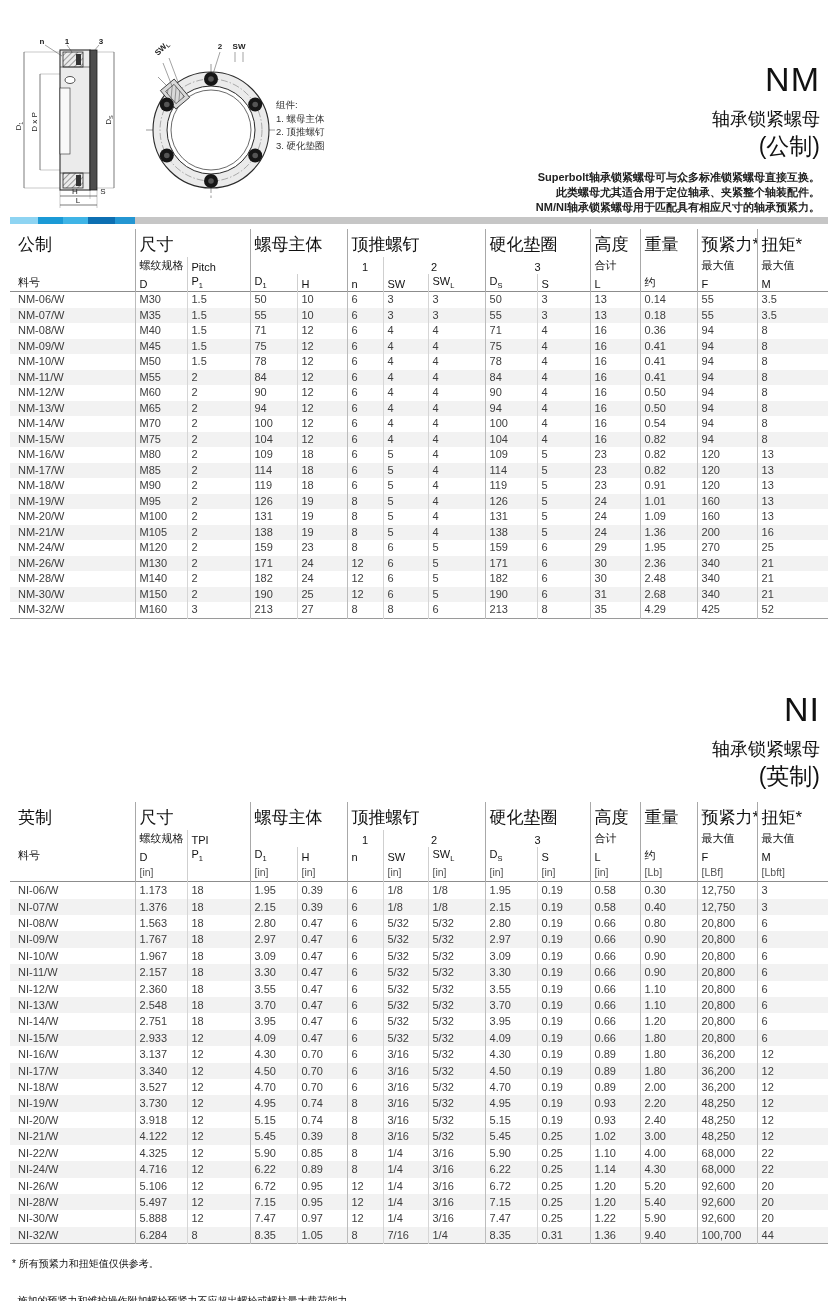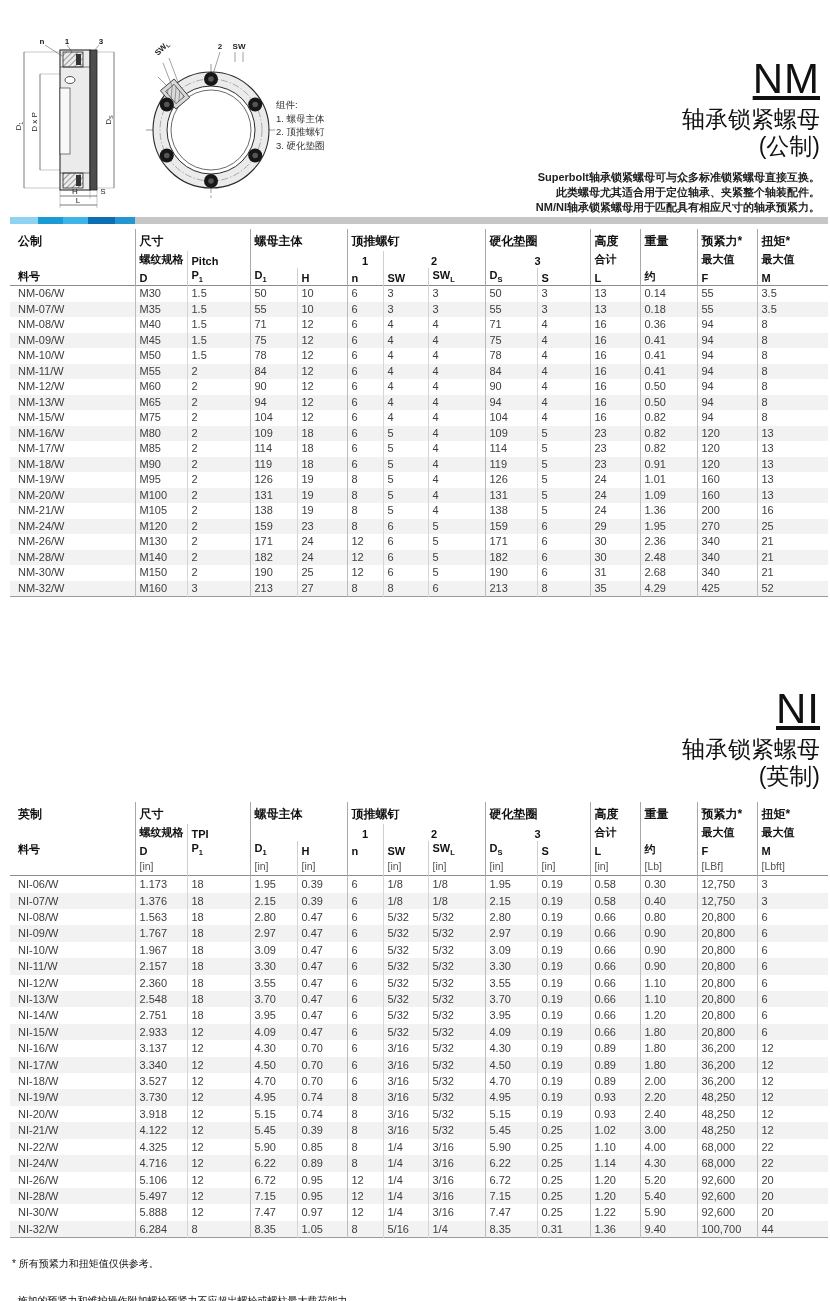--- a/index.html
+++ b/index.html
@@ -9,22 +9,22 @@
   
   #drawing-area{position:absolute;left:0;top:0;width:440px;height:215px;}
   #section-svg{position:absolute;left:14px;top:36px;}
   #front-svg{position:absolute;left:136px;top:38px;}
   #legend{position:absolute;left:276px;top:98px;font-size:9.5px;line-height:13.5px;color:#333;}
 
   
   .title-block{position:absolute;right:10px;text-align:right;}
   #nm-title-block{top:56px;}
   #ni-title-block{top:686px;}
-  .big-code{font-size:42px;line-height:46px;font-weight:300;letter-spacing:1px;color:#111;text-decoration:underline;}
-  .sub-title{font-size:23px;line-height:27px;font-weight:400;color:#111;margin-top:4px;}
+  .big-code{font-size:34px;line-height:46px;font-weight:300;letter-spacing:1px;color:#111;}
+  .sub-title{font-size:18px;line-height:27px;font-weight:400;color:#111;margin-top:4px;}
   .variant{font-size:23px;line-height:27px;font-weight:400;color:#111;}
   .desc{margin-top:10px;font-size:11px;line-height:15px;font-weight:600;color:#222;}
 
   
   #stripe{position:absolute;left:10px;top:217px;width:818px;height:7px;display:flex;}
   #stripe .seg{height:100%;}
   #stripe .seg:nth-child(1){width:28px;}
   #stripe .seg:nth-child(2){width:25px;}
   #stripe .seg:nth-child(3){width:25px;}
   #stripe .seg:nth-child(4){width:27px;}
@@ -33,23 +33,23 @@
 
   
   .ds-table{position:absolute;left:10px;border-collapse:collapse;table-layout:fixed;
             width:818px;font-size:11px;border-bottom:1px solid #9a9a9a;}
   #nm-table{top:229px;}
   #ni-table{top:802px;}
   .ds-table th,.ds-table td{padding:1px 4px;text-align:left;vertical-align:bottom;
             font-weight:normal;overflow:hidden;white-space:nowrap;}
   .ds-table th:first-child,.ds-table td:first-child{padding-left:8px;}
   .ds-table thead{border-bottom:1px solid #8c8c8c;}
-  .hA th{font-weight:bold;font-size:12px;height:17px;padding-top:4px;color:#111;}
-  .hB th{font-weight:bold;height:15px;color:#111;}
-  .hC th{font-weight:bold;height:14px;color:#111;}
+  .hA th{font-weight:normal;font-size:17px;height:17px;padding-top:4px;color:#111;}
+  .hB th{font-weight:normal;height:15px;color:#111;}
+  .hC th{font-weight:normal;height:14px;color:#111;}
   .hD th{color:#555;font-size:10.5px;height:13px;padding-bottom:3px;}
   .gb{border-left:1px solid #a8a8a8;}
   .lb{border-left:1px solid #cfcfcf;}
   .ctr{text-align:center !important;}
   .ds-table sub{font-size:7.5px;}
   .ds-table tbody td{color:#3d3d3d;line-height:13.5px;}
   #ni-table tbody td{line-height:14.4px;}
   .ds-table tbody tr:nth-child(even){background:#f2f2f2;}
   .dgb{border-left:1px solid #bcbcbc;}
   .dlb{border-left:1px solid #d6d6d6;}
@@ -391,20 +391,36 @@
           <td class="dlb">4</td>
           <td class="dlb">4</td>
           <td class="dgb">94</td>
           <td class="dlb">4</td>
           <td class="dgb">16</td>
           <td class="dgb">0.50</td>
           <td class="dgb">94</td>
           <td class="dgb">8</td>
         </tr>
         <tr>
+          <td>NM-14/W</td>
+          <td class="dgb">M70</td>
+          <td class="dlb">2</td>
+          <td class="dgb">100</td>
+          <td class="dlb">12</td>
+          <td class="dgb">6</td>
+          <td class="dlb">4</td>
+          <td class="dlb">4</td>
+          <td class="dgb">100</td>
+          <td class="dlb">4</td>
+          <td class="dgb">16</td>
+          <td class="dgb">0.54</td>
+          <td class="dgb">94</td>
+          <td class="dgb">8</td>
+        </tr>
+        <tr>
           <td>NM-15/W</td>
           <td class="dgb">M75</td>
           <td class="dlb">2</td>
           <td class="dgb">104</td>
           <td class="dlb">12</td>
           <td class="dgb">6</td>
           <td class="dlb">4</td>
           <td class="dlb">4</td>
           <td class="dgb">104</td>
           <td class="dlb">4</td>
@@ -1010,21 +1026,21 @@
           <td class="dgb">92,600</td>
           <td class="dgb">20</td>
         </tr>
         <tr>
           <td>NI-32/W</td>
           <td class="dgb">6.284</td>
           <td class="dlb">8</td>
           <td class="dgb">8.35</td>
           <td class="dlb">1.05</td>
           <td class="dgb">8</td>
-          <td class="dlb">5/16</td>
+          <td class="dlb">7/16</td>
           <td class="dlb">1/4</td>
           <td class="dgb">8.35</td>
           <td class="dlb">0.31</td>
           <td class="dgb">1.36</td>
           <td class="dgb">9.40</td>
           <td class="dgb">100,700</td>
           <td class="dgb">44</td>
         </tr>
       </tbody>
   </table>

